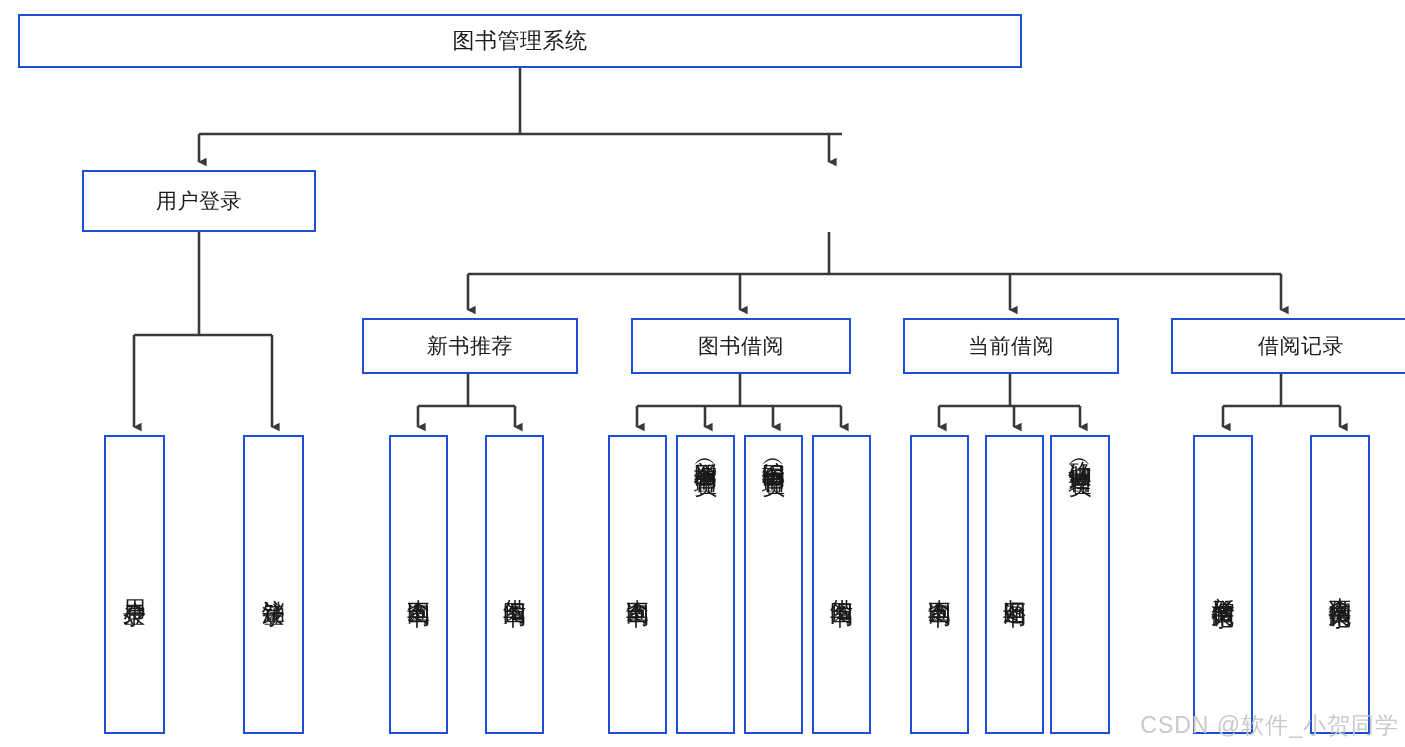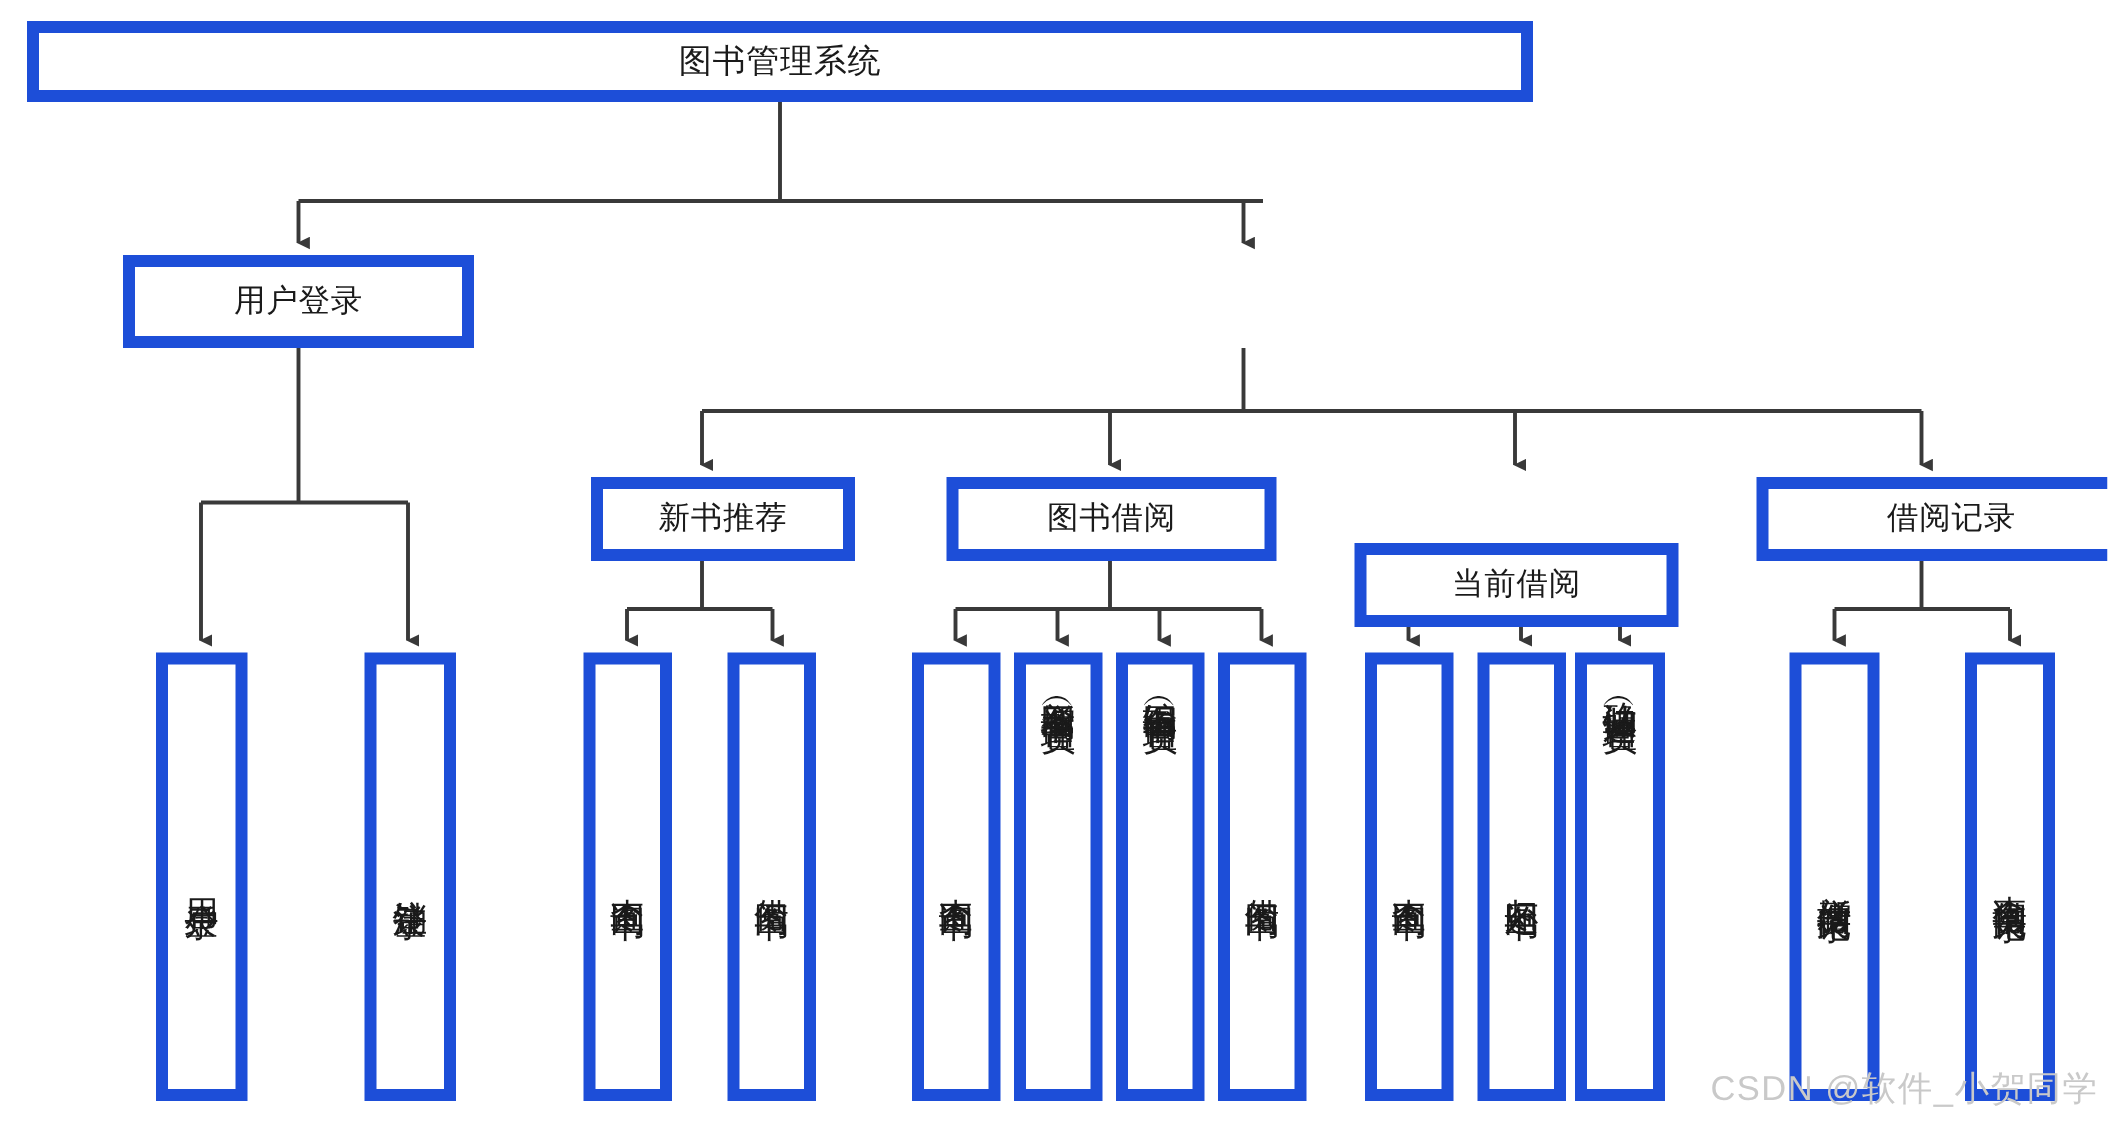--- a/index.html
+++ b/index.html
@@ -22,21 +22,21 @@
     position: absolute;
     left: 0;
     top: 0;
     width: 1405px;
     height: 747px;
   }
   .node {
     position: absolute;
     box-sizing: border-box;
     background: #ffffff;
-    border: 8px solid #1d4ed8;
+    border: 2px solid #1d4ed8;
     display: flex;
     align-items: center;
     justify-content: center;
     color: #1a1a1a;
     z-index: 2;
   }
   .node .node-label {
     display: block;
     text-align: center;
     line-height: 1.22;
@@ -138,27 +138,27 @@
   </svg>
 
   <div class="node horiz root" style="left:18px; top:14px; width:1004px; height:54px;">
     <span class="node-label">图书管理系统</span>
   </div>
 
   <div class="node horiz" style="left:82px; top:170px; width:234px; height:62px;">
     <span class="node-label">用户登录</span>
   </div>
 
-  <div class="node horiz" style="left:362px; top:318px; width:176px; height:56px;margin-left:32px;">
+  <div class="node horiz" style="left:362px; top:318px; width:216px; height:56px;">
     <span class="node-label">新书推荐</span>
   </div>
   <div class="node horiz" style="left:631px; top:318px; width:220px; height:56px;">
     <span class="node-label">图书借阅</span>
   </div>
-  <div class="node horiz" style="left:903px; top:318px; width:216px; height:56px;margin-top:44px;">
+  <div class="node horiz" style="left:903px; top:318px; width:216px; height:56px;">
     <span class="node-label">当前借阅</span>
   </div>
   <div class="node horiz" style="left:1171px; top:318px; width:260px; height:56px;">
     <span class="node-label">借阅记录</span>
   </div>
 
   <div class="node vert vcenter" style="left:104px; top:435px; width:61px; height:299px;">
     <span class="node-label">用户登录</span>
   </div>
   <div class="node vert vcenter" style="left:243px; top:435px; width:61px; height:299px;">

